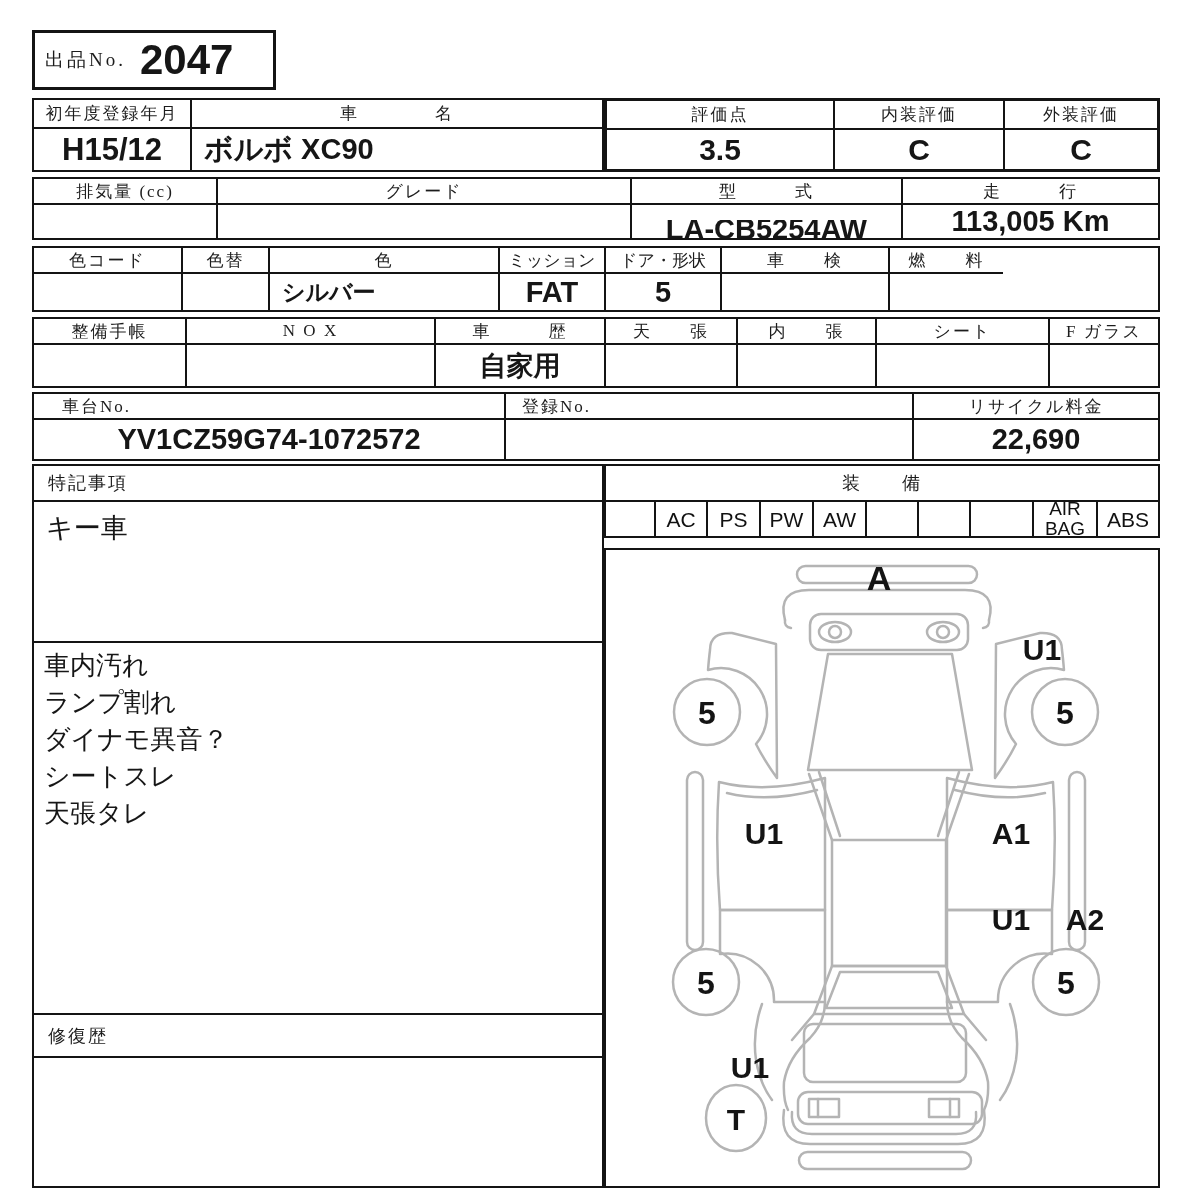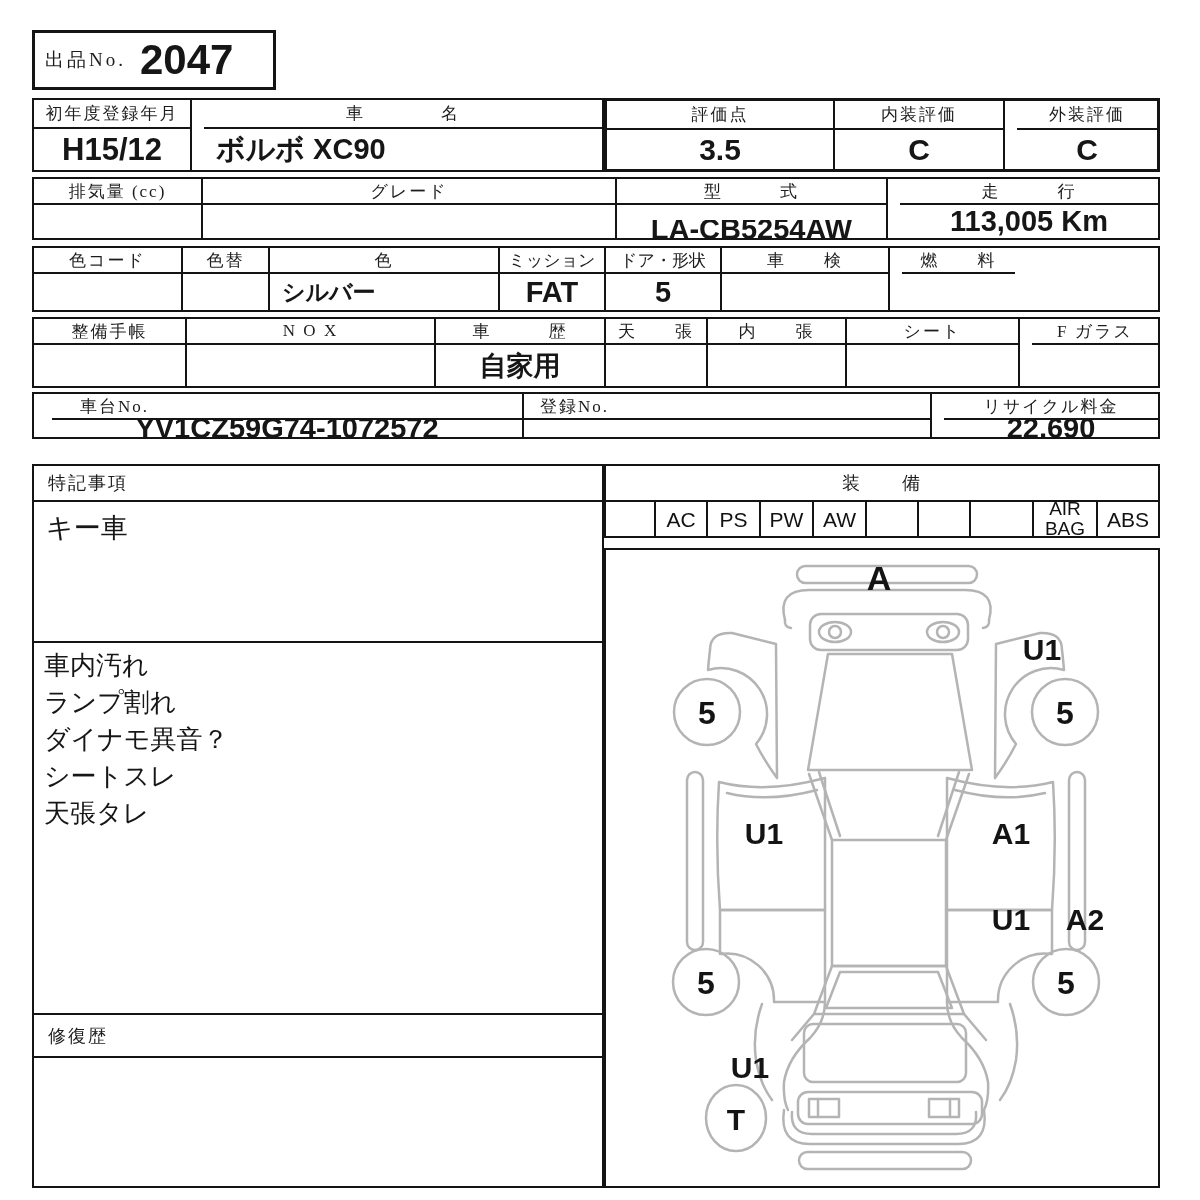--- a/index.html
+++ b/index.html
@@ -4,21 +4,21 @@
 <style>
   html,body{margin:0;padding:0;background:#ffffff;}
   *{box-sizing:border-box;}
   #sheet{position:relative;width:1200px;height:1200px;background:#fff;
          font-family:"Liberation Sans",sans-serif;color:#161616;}
   .abs{position:absolute;background:#fff;}
   .bx{border:2px solid #141414;}
   .bx3{border:3px solid #141414;}
   .row{display:flex;align-items:stretch;}
   .cell{display:flex;flex-direction:column;border-right:2px solid #141414;}
-  .cell:last-child{border-right:none;margin-left:12px;}
+  .cell:last-child{border-right:none;}
   .lbl{height:26px;flex:0 0 26px;display:flex;align-items:center;justify-content:center;
        border-bottom:2px solid #141414;font-family:"Liberation Serif",serif;
        font-size:17px;letter-spacing:2px;color:#1c1c1c;white-space:nowrap;overflow:hidden;}
   .r1 .lbl{height:29px;flex:0 0 29px;}
   .val{flex:1;display:flex;align-items:center;justify-content:center;
        font-weight:bold;font-size:29px;white-space:nowrap;overflow:hidden;}
   .lbl-left{justify-content:flex-start;padding-left:28px;}
   .lbl-left2{justify-content:flex-start;padding-left:16px;}
   .val-left{justify-content:flex-start;padding-left:12px;} .f31{font-size:31px;} .f30{font-size:30px;}
   .f27{font-size:27px;} .f23{font-size:23px;}
@@ -67,21 +67,21 @@
       <div class="lbl">内装評価</div>
       <div class="val f30">C</div>
     </div>
     <div class="cell" style="flex:1;">
       <div class="lbl">外装評価</div>
       <div class="val f30">C</div>
     </div>
   </div>
 
   <div class="abs bx row" style="left:32px;top:177px;width:1128px;height:63px;">
-    <div class="cell" style="width:169px;gap:38px;">
+    <div class="cell" style="width:184px;gap:38px;">
       <div class="lbl">排気量 (cc)</div>
       <div class="val f30">2500</div>
     </div>
     <div class="cell" style="width:414px;">
       <div class="lbl">グレード</div>
       <div class="val"></div>
     </div>
     <div class="cell" style="width:271px;gap:15px;">
       <div class="lbl">型　　　式</div>
       <div class="val">LA-CB5254AW</div>
@@ -129,39 +129,39 @@
       <div class="val"></div>
     </div>
     <div class="cell" style="width:249px;">
       <div class="lbl">N O X</div>
       <div class="val"></div>
     </div>
     <div class="cell" style="width:170px;">
       <div class="lbl">車　　　歴</div>
       <div class="val f27">自家用</div>
     </div>
-    <div class="cell" style="width:102px;">
+    <div class="cell" style="width:132px;">
       <div class="lbl">天　　張</div>
       <div class="val"></div>
     </div>
     <div class="cell" style="width:139px;">
       <div class="lbl">内　　張</div>
       <div class="val"></div>
     </div>
     <div class="cell" style="width:173px;">
       <div class="lbl">シート</div>
       <div class="val"></div>
     </div>
     <div class="cell" style="flex:1;">
       <div class="lbl">F ガラス</div>
       <div class="val"></div>
     </div>
   </div>
 
-  <div class="abs bx row" style="left:32px;top:392px;width:1128px;height:47px;padding-left:18px;">
+  <div class="abs bx row" style="left:32px;top:392px;width:1128px;height:69px;">
     <div class="cell" style="width:472px;">
       <div class="lbl lbl-left">車台No.</div>
       <div class="val">YV1CZ59G74-1072572</div>
     </div>
     <div class="cell" style="width:408px;">
       <div class="lbl lbl-left2">登録No.</div>
       <div class="val"></div>
     </div>
     <div class="cell" style="flex:1;">
       <div class="lbl">リサイクル料金</div>

